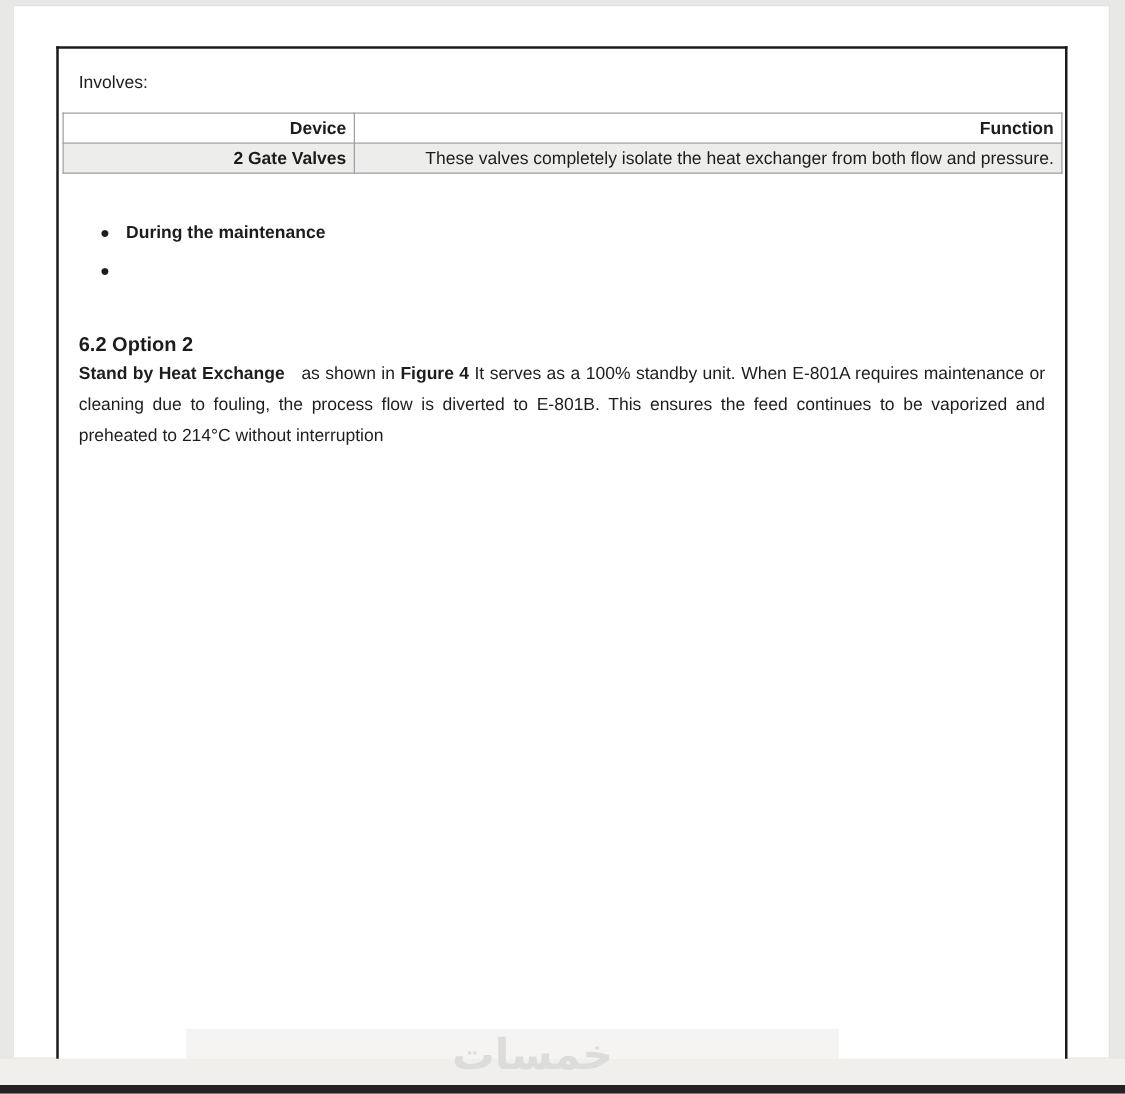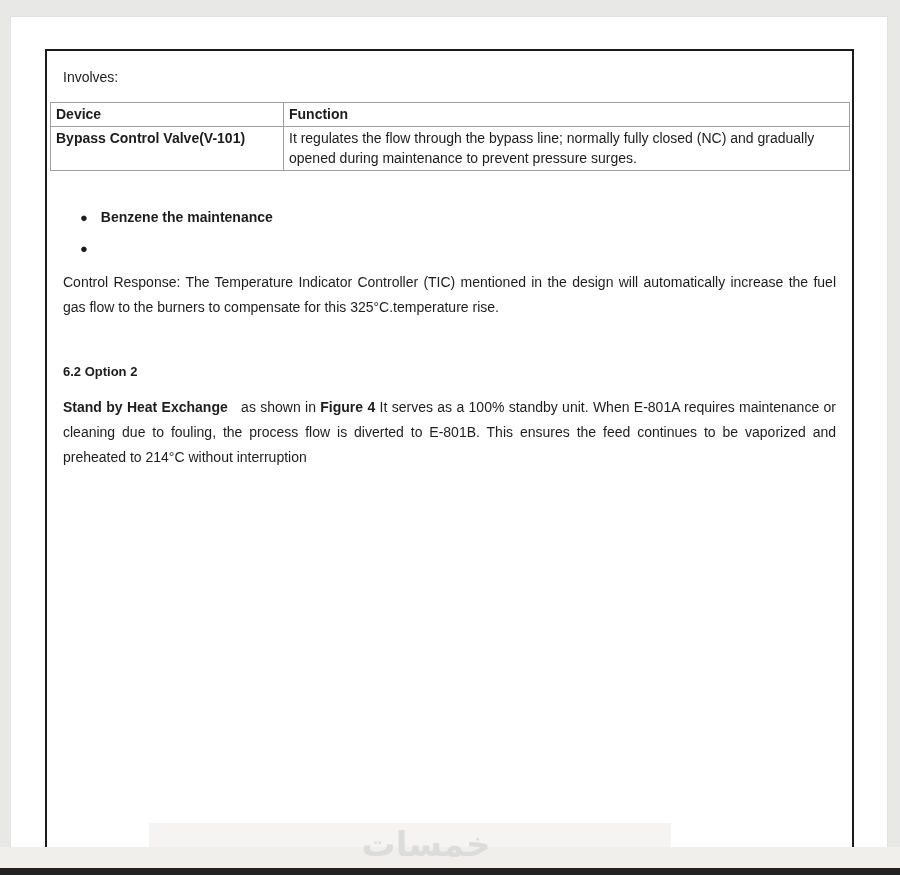--- a/index.html
+++ b/index.html
@@ -8,21 +8,21 @@
     width: 900px; height: 875px;
     position: relative;
     background: #e8e8e6;
     font-family: "Liberation Sans", sans-serif;
     color: #1c1c1c;
     overflow: hidden;
   }
 
   .page {
     position: absolute;
-    left: 10px; top: 16px;
+    left: 10px; top: 4px;
     width: 878px; height: 843px;
     background: #ffffff;
     border: 1px solid #e2e2e0;
   }
 
   .doc-box {
     position: absolute;
     left: 34px; top: 32px;
     width: 809px; height: 811px;
     border: 2px solid #1b1b1b;
@@ -40,21 +40,21 @@
     border-collapse: collapse;
     margin: 17px 2px 0 3px;
     width: 800px;
     font-size: 14px;
     table-layout: fixed;
   }
   table.devtable th, table.devtable td {
     border: 1px solid #a0a0a0;
     padding: 1px 6px 2px 5px;
     vertical-align: top;
-    text-align: left;
+    text-align: right;
     line-height: 20px;
   }
   table.devtable th { font-weight: bold; }
   td.device-cell { font-weight: bold; }
   col.device-col { width: 233px; }
   td.function-cell { text-align: justify; }
   tr.shaded { background: #ededec; }
 
   .bullet-item {
     display: flex;
@@ -79,25 +79,25 @@
     font-size: 14px;
     line-height: 25px;
     text-align: justify;
     color: #1d1d1d;
   }
   .mt-p1 { margin-top: 17px; }
   .mt-p2 { margin-top: 17px; }
   .mt-p3 { margin-top: 9px; }
   .mt-p4 { margin-top: 13px; }
   .mt-p5 { margin-top: 9px; }
-  .mt-p6 { margin-top: 14px; }
+  .mt-p6 { }
 
   .section-heading {
     margin: 42px 16px 0 16px;
-    font-size: 13px;
+    font-size: 16px;
     font-weight: bold;
     line-height: 19px;
   }
 
   .run-bold { font-weight: bold; }
   .run-gap { padding-left: 9px; }
 
   .wm-rect {
     position: absolute;
     left: 149px; top: 823px;
@@ -146,40 +146,39 @@
         <col class="device-col">
         <col>
       </colgroup>
       <thead>
         <tr>
           <th>Device</th>
           <th>Function</th>
         </tr>
       </thead>
       <tbody>
-        <tr>
-          <td class="device-cell">Bypass Control Valve(V-101)</td>
-          <td class="function-cell">It regulates the flow through the bypass line; normally fully closed (NC) and gradually opened during maintenance to prevent pressure surges.</td>
+        <tr class="shaded">
+          <td class="device-cell">2 Gate Valves</td>
+          <td class="function-cell">These valves completely isolate the heat exchanger from both flow and pressure.</td>
         </tr>
       </tbody>
     </table>
 
     <div class="bullet-item mt-bullet1">
       <span class="bullet-dot">●</span>
-      <span>Benzene the maintenance</span>
+      <span>During the maintenance</span>
     </div>
 
 
     <div class="bullet-item mt-bullet2">
       <span class="bullet-dot">●</span>
     </div>
 
 
 
-    <p class="para mt-p4">Control Response: The Temperature Indicator Controller (TIC) mentioned in the design will automatically increase the fuel gas flow to the burners to compensate for this 325°C.temperature rise.</p>
 
 
     <div class="section-heading">6.2 Option 2</div>
 
     <p class="para mt-p6"><span class="run-bold">Stand by Heat Exchange</span><span class="run-gap"> as shown in </span><span class="run-bold">Figure 4</span><span> It serves as a 100% standby unit. When E-801A requires maintenance or cleaning due to fouling, the process flow is diverted to E-801B. This ensures the feed continues to be vaporized and preheated to 214°C without interruption</span></p>
 
   </div>
 </div>
 
 <div class="wm-rect"></div>

